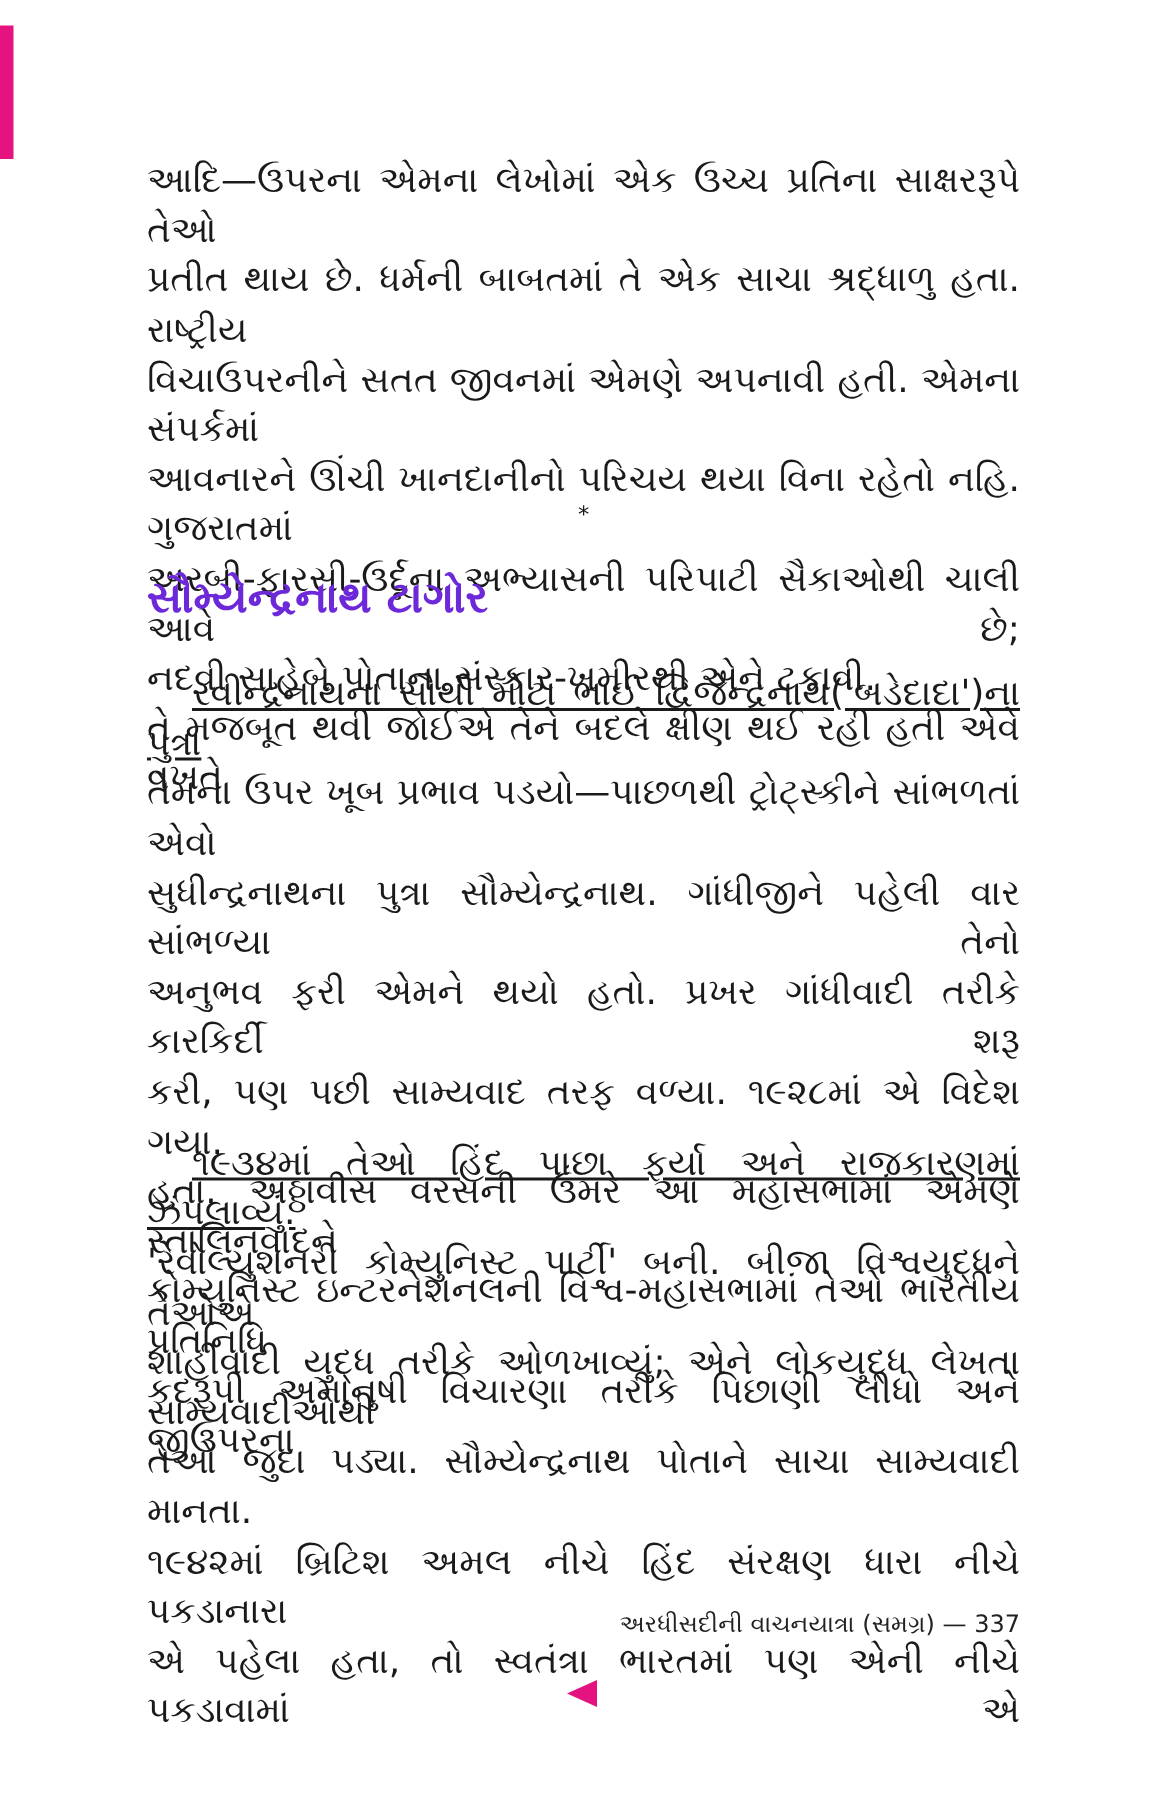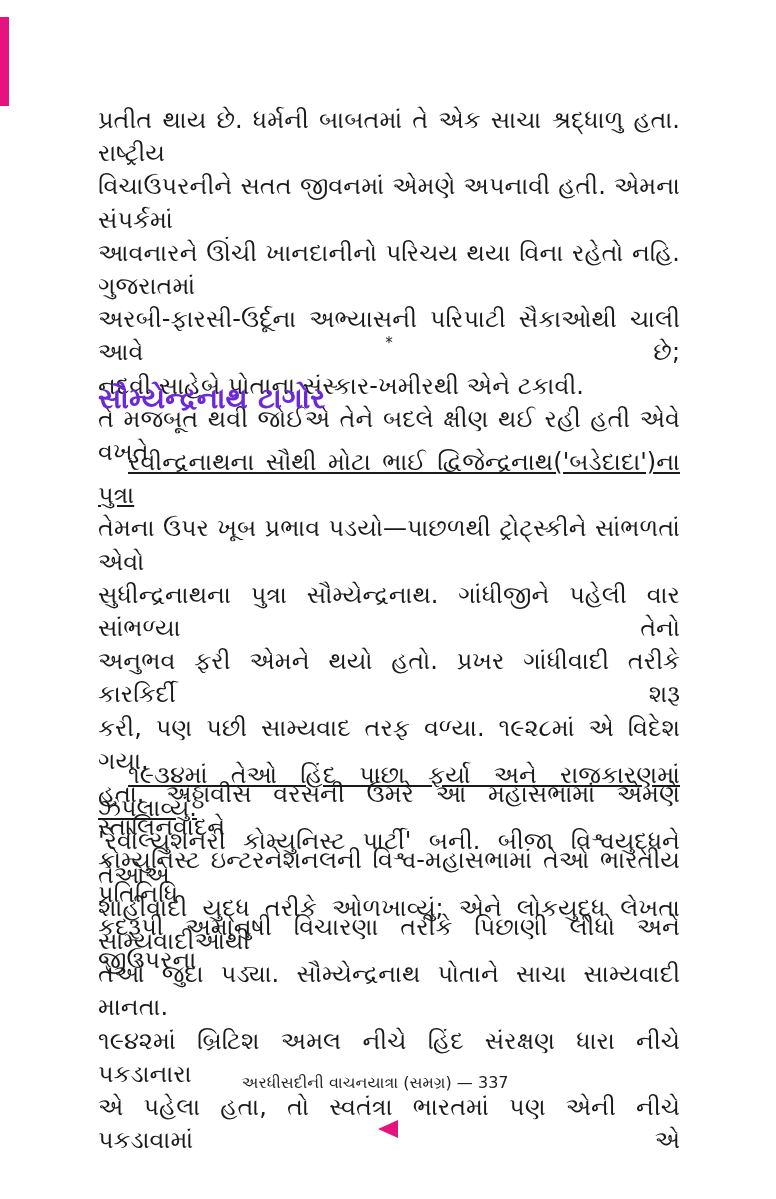--- a/index.html
+++ b/index.html
@@ -48,23 +48,23 @@
     left: 98px; top: 378px;
     width: 582px;
     text-align: left;
     font-size: 29px;
     font-weight: bold;
     line-height: 40px;
     color: #6d28d9;
   }
   .footer {
     position: absolute;
-    left: 84px; top: 1072px;
+    left: 98px; top: 1072px;
     width: 582px;
-    text-align: center;
+    text-align: right;
     font-size: 16px;
     line-height: 22px;
     color: #222222;
   }
   .nav-triangle {
     position: absolute;
     left: 378px; top: 1120px;
     width: 0; height: 0;
     border-top: 9px solid transparent;
     border-bottom: 9px solid transparent;
@@ -72,20 +72,21 @@
   }
 </style>
 </head>
 <body>
 
 <div class="page">
 
   <div class="edge-tab"></div>
 
   <div class="textblock para1">
+    <div class="line">આદિ—ઉપરના એમના લેખોમાં એક ઉચ્ચ પ્રતિના સાક્ષરરૂપે તેઓ</div>
     <div class="line">પ્રતીત થાય છે. ધર્મની બાબતમાં તે એક સાચા શ્રદ્ધાળુ હતા. રાષ્ટ્રીય</div>
     <div class="line">વિચાઉપરનીને સતત જીવનમાં એમણે અપનાવી હતી. એમના સંપર્કમાં</div>
     <div class="line">આવનારને ઊંચી ખાનદાનીનો પરિચય થયા વિના રહેતો નહિ. ગુજરાતમાં</div>
     <div class="line">અરબી-ફારસી-ઉર્દૂના અભ્યાસની પરિપાટી સૈકાઓથી ચાલી આવે છે;</div>
     <div class="line endp">નદવી સાહેબે પોતાના સંસ્કાર-ખમીરથી એને ટકાવી.</div>
     <div class="line">તે મજબૂત થવી જોઈએ તેને બદલે ક્ષીણ થઈ રહી હતી એવે વખતે</div>
   </div>
 
   <div class="separator">*</div>
 

